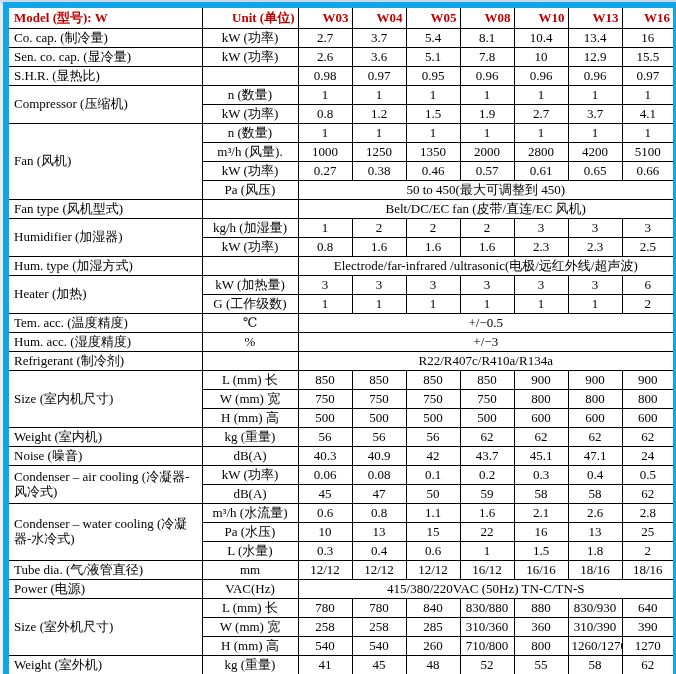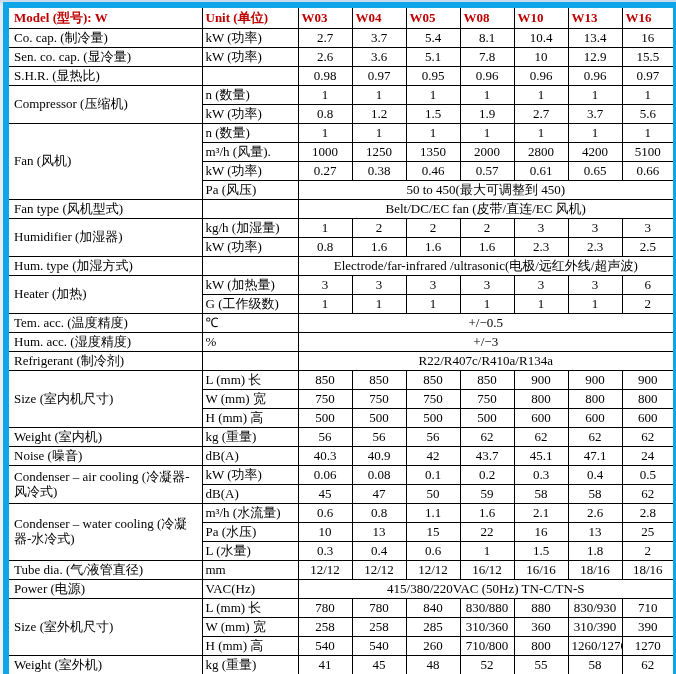--- a/index.html
+++ b/index.html
@@ -27,23 +27,23 @@
     line-height:1.15;
     overflow:hidden;
     font-weight:normal;
   }
   thead th{
     height:20px;
     color:#c00000;
     font-weight:bold;
   }
   th.h-label{text-align:left;padding-left:5px;}
-  th.h-unit,th.h-model{text-align:left;}
+  th.h-unit,th.h-model{text-align:right;}
   td.label{text-align:left;padding-left:5px;vertical-align:middle;}
-  td.unit{vertical-align:middle;font-family:Liberation Serif, serif;}
+  td.unit{text-align:center;vertical-align:middle;}
   td.val{text-align:center;vertical-align:middle;}
 </style>
 </head>
 <body>
 
 <table class="spec">
   <colgroup>
     <col class="c-label">
     <col class="c-unit">
     <col class="c-val">
@@ -113,21 +113,21 @@
         <td class="val">1</td>
       </tr>
       <tr>
         <td class="unit">kW (功率)</td>
         <td class="val">0.8</td>
         <td class="val">1.2</td>
         <td class="val">1.5</td>
         <td class="val">1.9</td>
         <td class="val">2.7</td>
         <td class="val">3.7</td>
-        <td class="val">5.6</td>
+        <td class="val">4.1</td>
       </tr>
       <tr>
         <td class="label" rowspan="4">Fan (风机)</td>
         <td class="unit">n (数量)</td>
         <td class="val">1</td>
         <td class="val">1</td>
         <td class="val">1</td>
         <td class="val">1</td>
         <td class="val">1</td>
         <td class="val">1</td>
@@ -347,21 +347,21 @@
       </tr>
       <tr>
         <td class="label" rowspan="3">Size (室外机尺寸)</td>
         <td class="unit">L (mm) 长</td>
         <td class="val">780</td>
         <td class="val">780</td>
         <td class="val">840</td>
         <td class="val">830/880</td>
         <td class="val">880</td>
         <td class="val">830/930</td>
-        <td class="val">710</td>
+        <td class="val">640</td>
       </tr>
       <tr>
         <td class="unit">W (mm) 宽</td>
         <td class="val">258</td>
         <td class="val">258</td>
         <td class="val">285</td>
         <td class="val">310/360</td>
         <td class="val">360</td>
         <td class="val">310/390</td>
         <td class="val">390</td>

